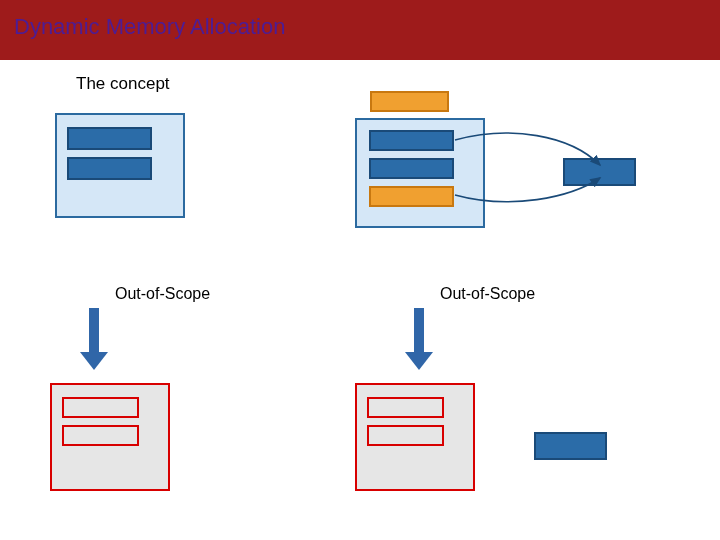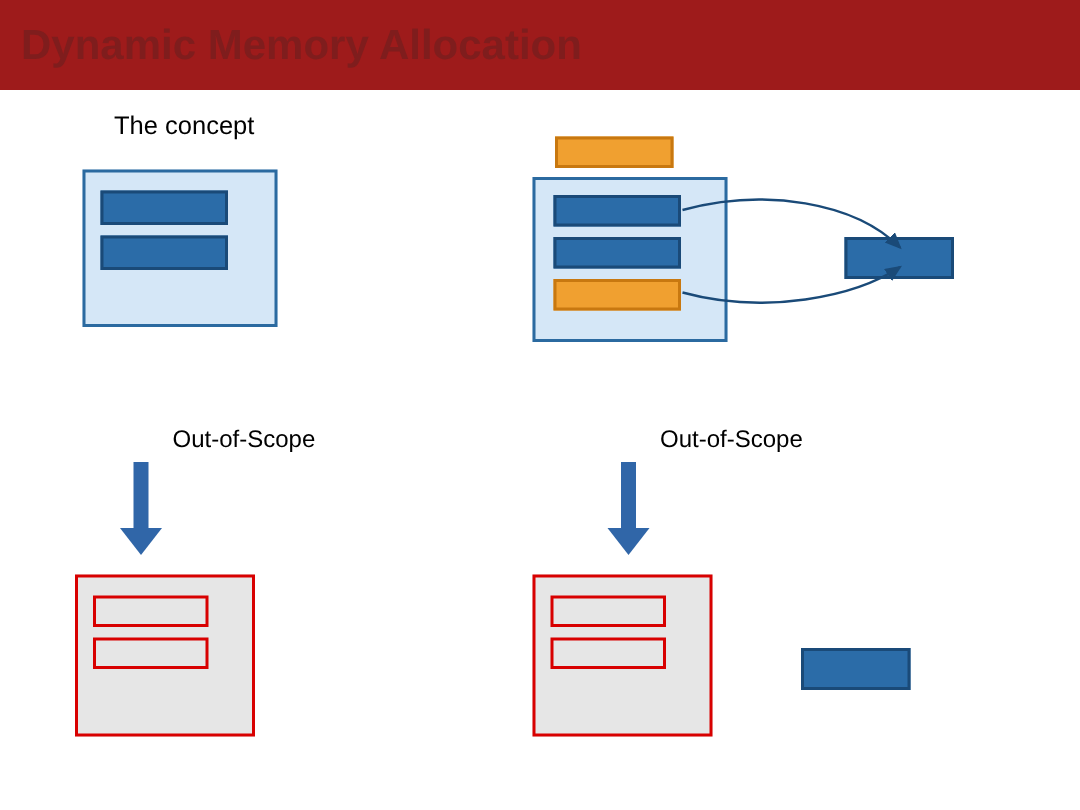--- a/index.html
+++ b/index.html
@@ -20,23 +20,23 @@
     position: absolute;
     left: 0; top: 0;
     width: 720px;
     height: 60px;
     background: #9e1b1b;
   }
   .title {
     position: absolute;
     left: 14px;
     top: 14px;
-    color: #7f1d1d;
-    font-size: 28px;
-    font-weight: 700;
+    color: #4c1d95;
+    font-size: 22px;
+    font-weight: 400;
   }
   .subtitle {
     position: absolute;
     left: 40px;
     top: 74px;
     font-size: 17px;
     color: #000;
     margin-left: 36px;
   }
   .label {

